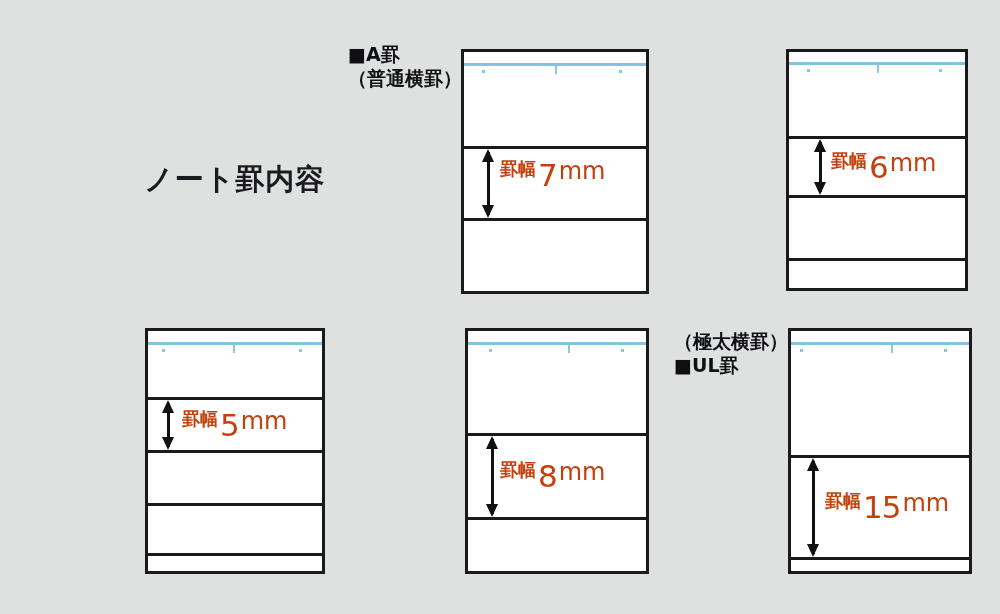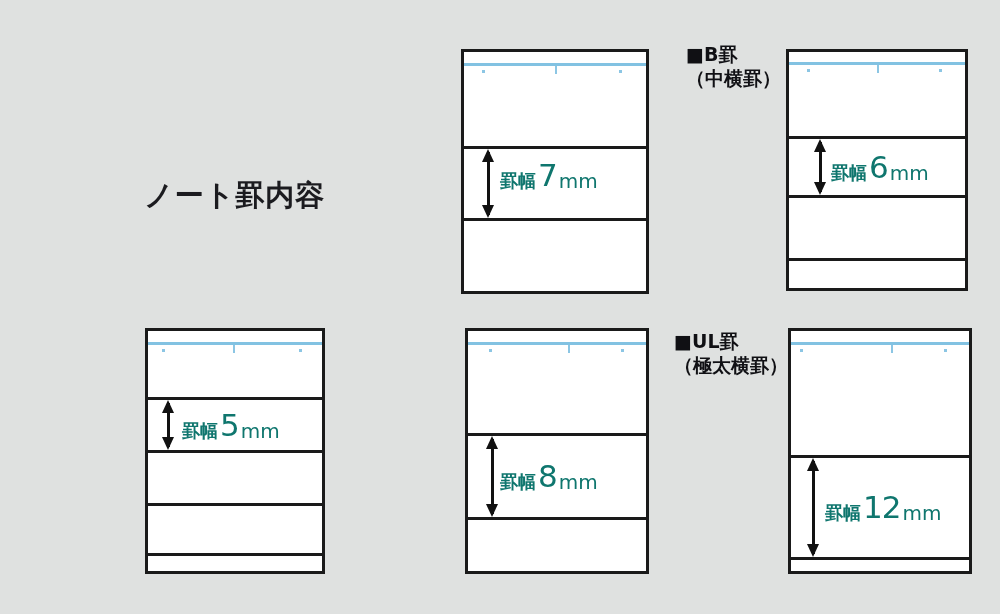--- a/index.html
+++ b/index.html
@@ -4,21 +4,21 @@
 <style>
   html,body{margin:0;padding:0;}
   body{
     width:1000px;height:614px;position:relative;overflow:hidden;
     background:#dfe1e0;
     font-family:"DejaVu Sans","Liberation Sans",sans-serif;
   }
   .stage{position:absolute;left:0;top:0;width:1000px;height:614px;}
   .main-title{
     position:absolute;left:144px;top:160px;
-    font-size:29px;font-weight:bold;color:#1b1b1f;letter-spacing:1px;margin-top:16px;
+    font-size:29px;font-weight:bold;color:#1b1b1f;letter-spacing:1px;
   }
   .panel-label{
     position:absolute;color:#101014;font-weight:bold;
     font-size:19px;line-height:24px;white-space:nowrap;
   }
   .card{
     position:absolute;background:#ffffff;
     border:3px solid #1a1a1a;box-sizing:border-box;
   }
   .blue-line{position:absolute;left:0;right:0;height:3px;background:#82c2e2;}
@@ -26,57 +26,57 @@
   .tick.center{width:2px;height:8px;}
   .tick.dot{width:3px;height:3px;}
   .rule-line{position:absolute;left:0;right:0;height:3px;background:#1a1a1a;}
   .dim-arrow{position:absolute;width:13px;}
   .dim-arrow .shaft{position:absolute;left:5px;top:3px;bottom:3px;width:3px;background:#111;}
   .dim-arrow .head{position:absolute;left:0;width:0;height:0;
     border-left:6.5px solid transparent;border-right:6.5px solid transparent;}
   .dim-arrow .head.up{top:0;border-bottom:13px solid #111;}
   .dim-arrow .head.down{bottom:0;border-top:13px solid #111;}
   .dim-text{
-    position:absolute;white-space:nowrap;color:#0f766e;
-    display:flex;align-items:flex-end;
+    position:absolute;white-space:nowrap;color:#c2410c;
+    display:flex;align-items:flex-start;
   }
   .dim-text .lbl{font-size:18px;font-weight:bold;}
   .dim-text .val{font-size:31px;font-weight:400;letter-spacing:-1px;margin-left:2px;}
-  .dim-text .unit{font-size:20px;font-weight:400;margin-left:2px;}
+  .dim-text .unit{font-size:24px;font-weight:400;margin-left:2px;}
 </style>
 </head>
 <body>
 
 <div class="stage">
 
   <div class="main-title">ノート罫内容</div>
 
+  <div class="panel-label" style="left:348px;top:42px;">
+    <div>■A罫</div>
+    <div>（普通横罫）</div>
+  </div>
   <div class="card" style="left:461px;top:49px;width:188px;height:245px;">
     <div class="blue-line" style="top:11px;"></div>
     <div class="tick dot" style="left:10%;top:18px;"></div>
     <div class="tick center" style="left:50%;top:14px;"></div>
     <div class="tick dot" style="left:85%;top:18px;"></div>
     <div class="rule-line" style="top:94px;"></div>
     <div class="rule-line" style="top:166px;"></div>
     <div class="dim-arrow" style="left:18px;top:97px;height:69px;">
       <div class="head up"></div>
       <div class="shaft"></div>
       <div class="head down"></div>
     </div>
     <div class="dim-text" style="left:36px;top:105px;">
       <span class="lbl">罫幅</span>
         <span class="val">7</span>
         <span class="unit">mm</span>
     </div>
   </div>
 
-  <div class="panel-label" style="left:686px;top:42px;">
-    <div>■B罫</div>
-    <div>（中横罫）</div>
-  </div>
   <div class="card" style="left:786px;top:49px;width:182px;height:242px;">
     <div class="blue-line" style="top:10px;"></div>
     <div class="tick dot" style="left:10%;top:17px;"></div>
     <div class="tick center" style="left:50%;top:13px;"></div>
     <div class="tick dot" style="left:85%;top:17px;"></div>
     <div class="rule-line" style="top:84px;"></div>
     <div class="rule-line" style="top:143px;"></div>
     <div class="rule-line" style="top:206px;"></div>
     <div class="dim-arrow" style="left:25px;top:87px;height:56px;">
       <div class="head up"></div>
@@ -124,35 +124,35 @@
       <div class="head down"></div>
     </div>
     <div class="dim-text" style="left:32px;top:127px;">
       <span class="lbl">罫幅</span>
         <span class="val">8</span>
         <span class="unit">mm</span>
     </div>
   </div>
 
   <div class="panel-label" style="left:674px;top:329px;">
+    <div>（極太横罫）</div>
     <div>■UL罫</div>
-    <div>（極太横罫）</div>
   </div>
   <div class="card" style="left:788px;top:328px;width:184px;height:246px;">
     <div class="blue-line" style="top:11px;"></div>
     <div class="tick dot" style="left:5%;top:18px;"></div>
     <div class="tick center" style="left:56%;top:14px;"></div>
     <div class="tick dot" style="left:86%;top:18px;"></div>
     <div class="rule-line" style="top:124px;"></div>
     <div class="rule-line" style="top:226px;"></div>
     <div class="dim-arrow" style="left:16px;top:127px;height:99px;">
       <div class="head up"></div>
       <div class="shaft"></div>
       <div class="head down"></div>
     </div>
     <div class="dim-text" style="left:34px;top:158px;">
       <span class="lbl">罫幅</span>
-        <span class="val">12</span>
+        <span class="val">15</span>
         <span class="unit">mm</span>
     </div>
   </div>
 
 </div>
 
 </body></html>

